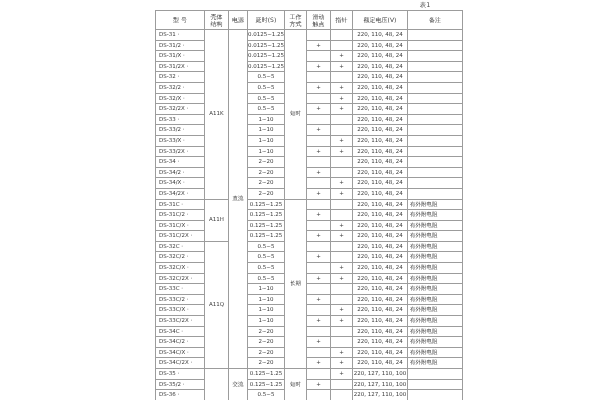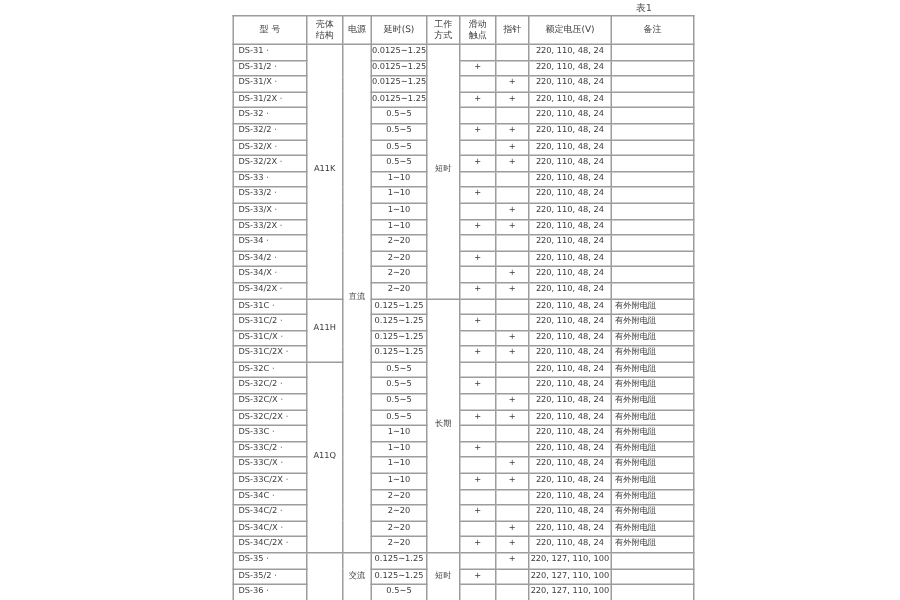--- a/index.html
+++ b/index.html
@@ -1,19 +1,19 @@
 <!DOCTYPE html>
 <html><head>
 <meta charset="utf-8">
 <style>
   html,body{margin:0;padding:0;}
   body{width:600px;height:400px;background:#ffffff;position:relative;overflow:hidden;
        font-family:"DejaVu Sans",sans-serif;color:#3a3a3a;}
-  .caption{position:absolute;top:1px;left:424px;width:36px;font-size:6.5px;
-           text-align:left;color:#4a4a4a;}
+  .caption{position:absolute;top:1px;left:407px;width:36px;font-size:6.5px;
+           text-align:center;color:#4a4a4a;}
   table.spec{position:absolute;left:155px;top:10px;width:307px;
              border-collapse:collapse;table-layout:fixed;
              border:1px solid #7c7c7c;}
   th,td{border:1px solid #9c9c9c;overflow:hidden;}
   th{font-weight:normal;font-size:6px;height:18px;line-height:1.2;
      white-space:pre-line;text-align:center;padding:0;color:#3a3a3a;}
   td{font-size:5.5px;height:9.5px;line-height:9.6px;padding:0;
      text-align:center;white-space:nowrap;color:#3a3a3a;}
   td.c-model{text-align:left;padding-left:3px;}
   td.c-remark{text-align:left;padding-left:2px;}

